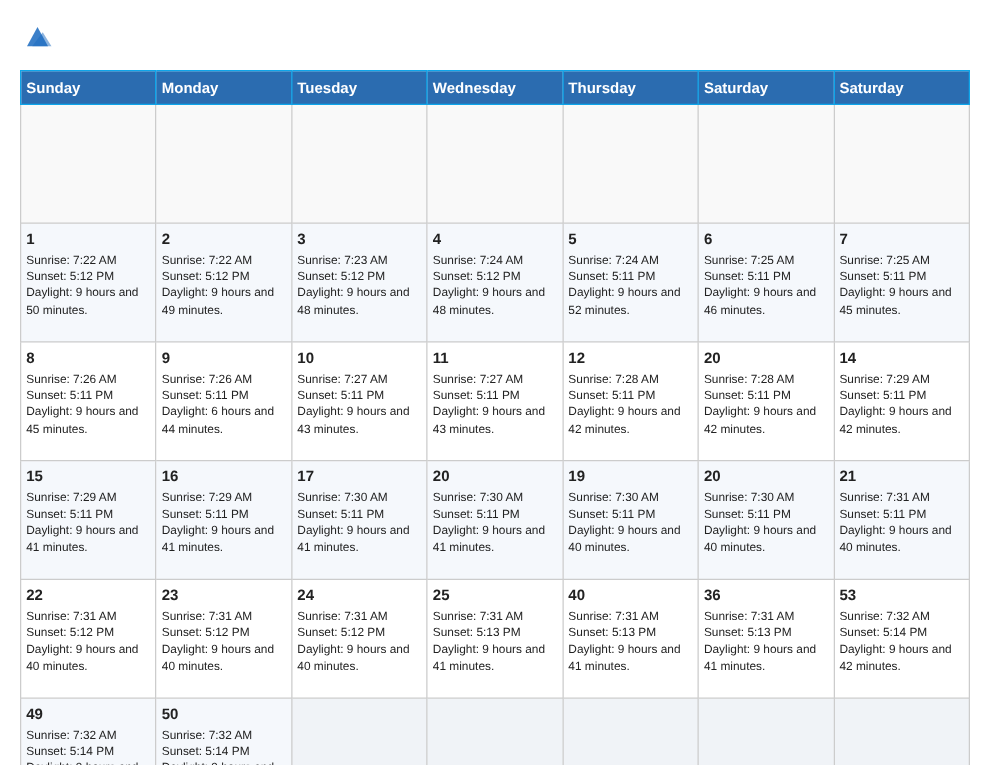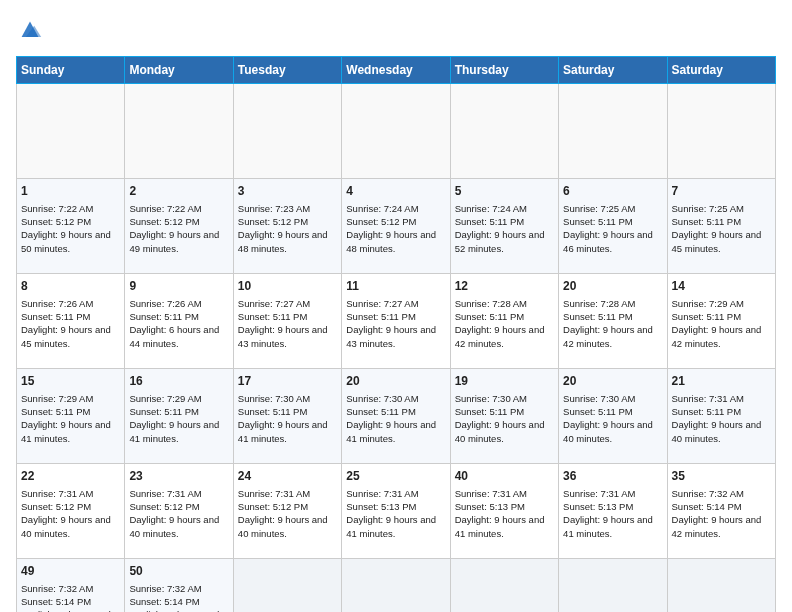--- a/index.html
+++ b/index.html
@@ -293,21 +293,21 @@
         <span>Sunset: 5:13 PM</span><br>
         <span>Daylight: 9 hours and 41 minutes.</span>
       </td>
         <td>
         <span class="day-num">36</span>
         <span>Sunrise: 7:31 AM</span><br>
         <span>Sunset: 5:13 PM</span><br>
         <span>Daylight: 9 hours and 41 minutes.</span>
       </td>
         <td>
-        <span class="day-num">35</span>
+        <span class="day-num">53</span>
         <span>Sunrise: 7:32 AM</span><br>
         <span>Sunset: 5:14 PM</span><br>
         <span>Daylight: 9 hours and 42 minutes.</span>
       </td>
       </tr>
       <tr>
         <td>
         <span class="day-num">49</span>
         <span>Sunrise: 7:32 AM</span><br>
         <span>Sunset: 5:14 PM</span><br>

